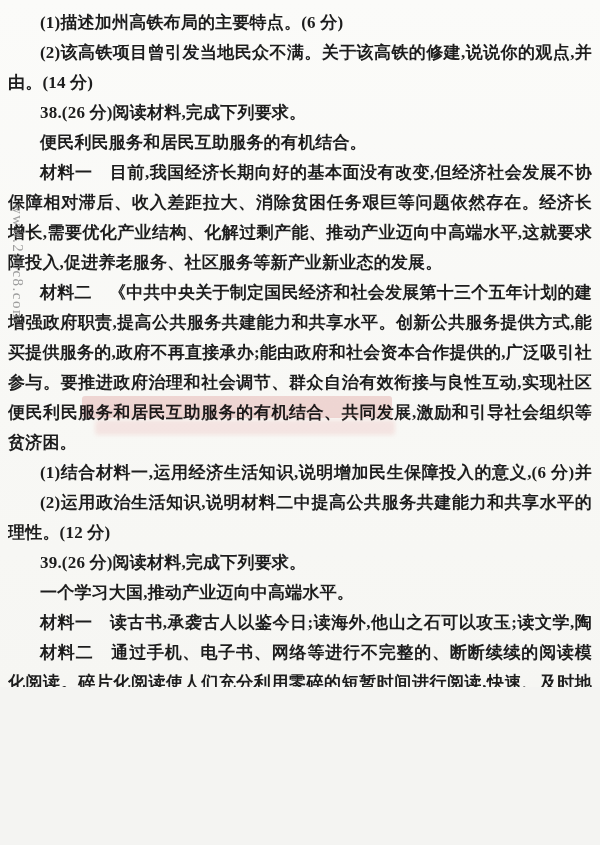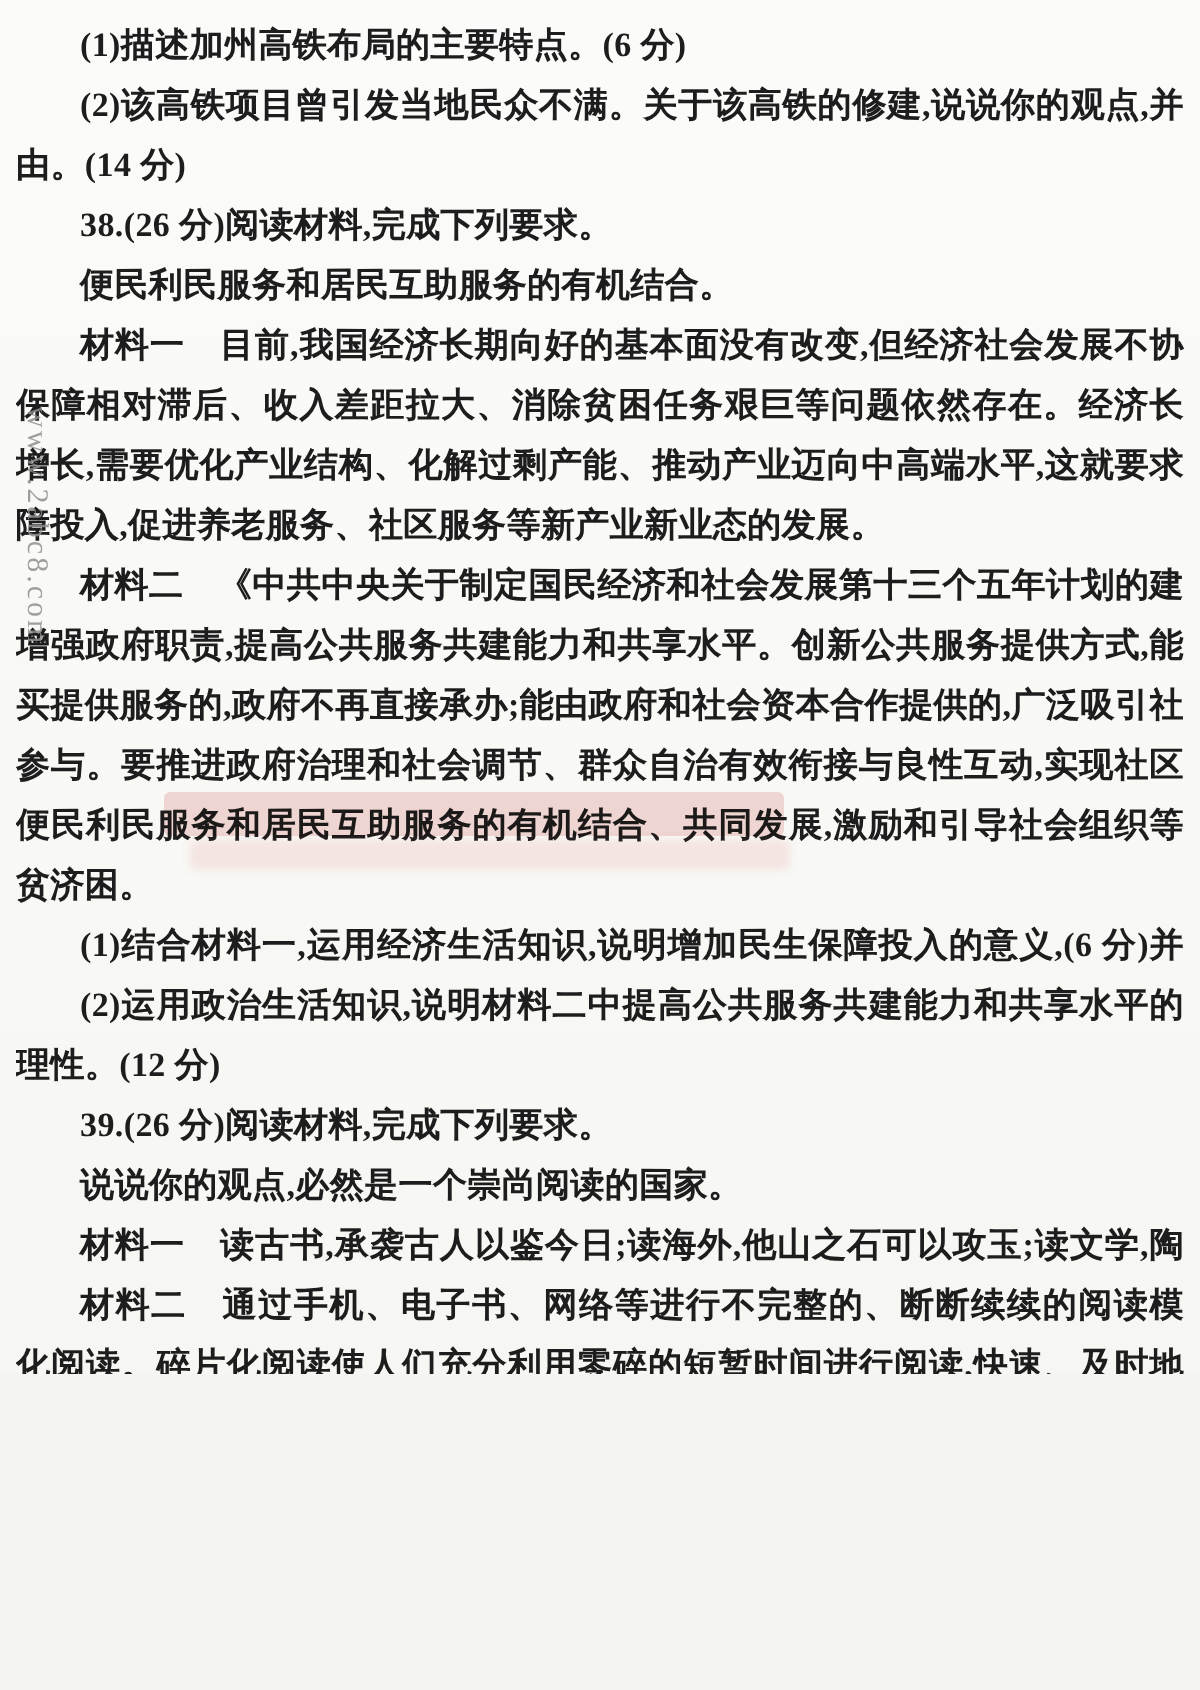--- a/index.html
+++ b/index.html
@@ -101,21 +101,21 @@
       <div class="line indent fill">材料二　《中共中央关于制定国民经济和社会发展第十三个五年计划的建议》提出,</div>
       <div class="line fill">增强政府职责,提高公共服务共建能力和共享水平。创新公共服务提供方式,能由政府购</div>
       <div class="line fill">买提供服务的,政府不再直接承办;能由政府和社会资本合作提供的,广泛吸引社会资本</div>
       <div class="line fill">参与。要推进政府治理和社会调节、群众自治有效衔接与良性互动,实现社区公共服务、</div>
       <div class="line fill">便民利民服务和居民互助服务的有机结合、共同发展,激励和引导社会组织等慈善力量扶</div>
       <div class="line">贫济困。</div>
       <div class="line indent fill">(1)结合材料一,运用经济生活知识,说明增加民生保障投入的意义,(6 分)并从分配</div>
       <div class="line indent fill">(2)运用政治生活知识,说明材料二中提高公共服务共建能力和共享水平的措施的合</div>
       <div class="line">理性。(12 分)</div>
       <div class="line indent">39.(26 分)阅读材料,完成下列要求。</div>
-      <div class="line indent">说说你的观点,必然是一个崇尚阅读的国家。</div>
+      <div class="line indent">一个学习大国,推动产业迈向中高端水平。</div>
       <div class="line indent fill">材料一　读古书,承袭古人以鉴今日;读海外,他山之石可以攻玉;读文学,陶冶情操;</div>
       <div class="line indent fill">材料二　通过手机、电子书、网络等进行不完整的、断断续续的阅读模式,被称为碎片</div>
       <div class="line fill">化阅读。碎片化阅读使人们充分利用零碎的短暂时间进行阅读,快速、及时地获取大量的</div>
       <div class="line fill">信息,阅读中还可以进行互动。碎片化阅读在方便利用零碎时间阅读的同时,也大量挤占</div>
       <div class="line fill">了人们深阅读的时间,还使人形成惰性依赖,习惯于通过搜索、提问来获得知识碎片,挑战</div>
     </div>
 
   <div class="red-tint"></div>
   <div class="red-blur"></div>
 

